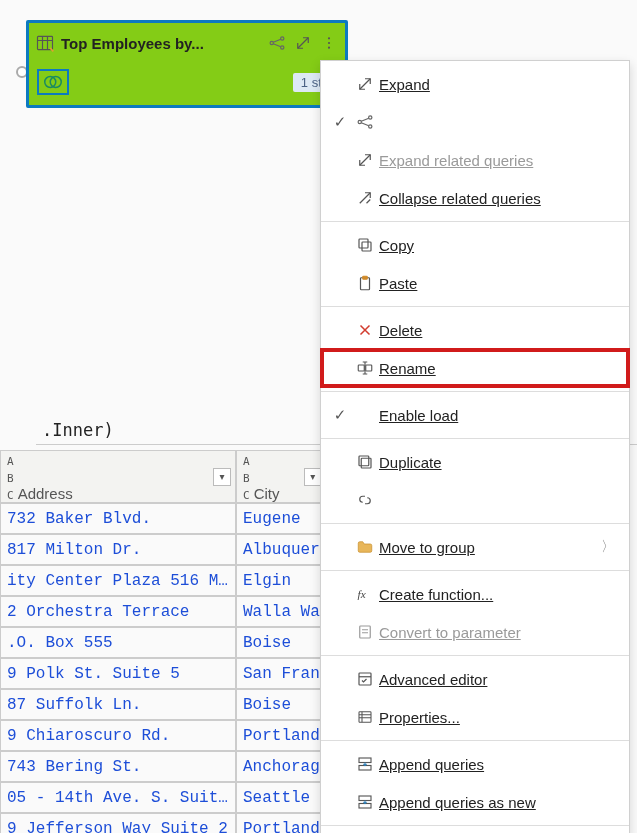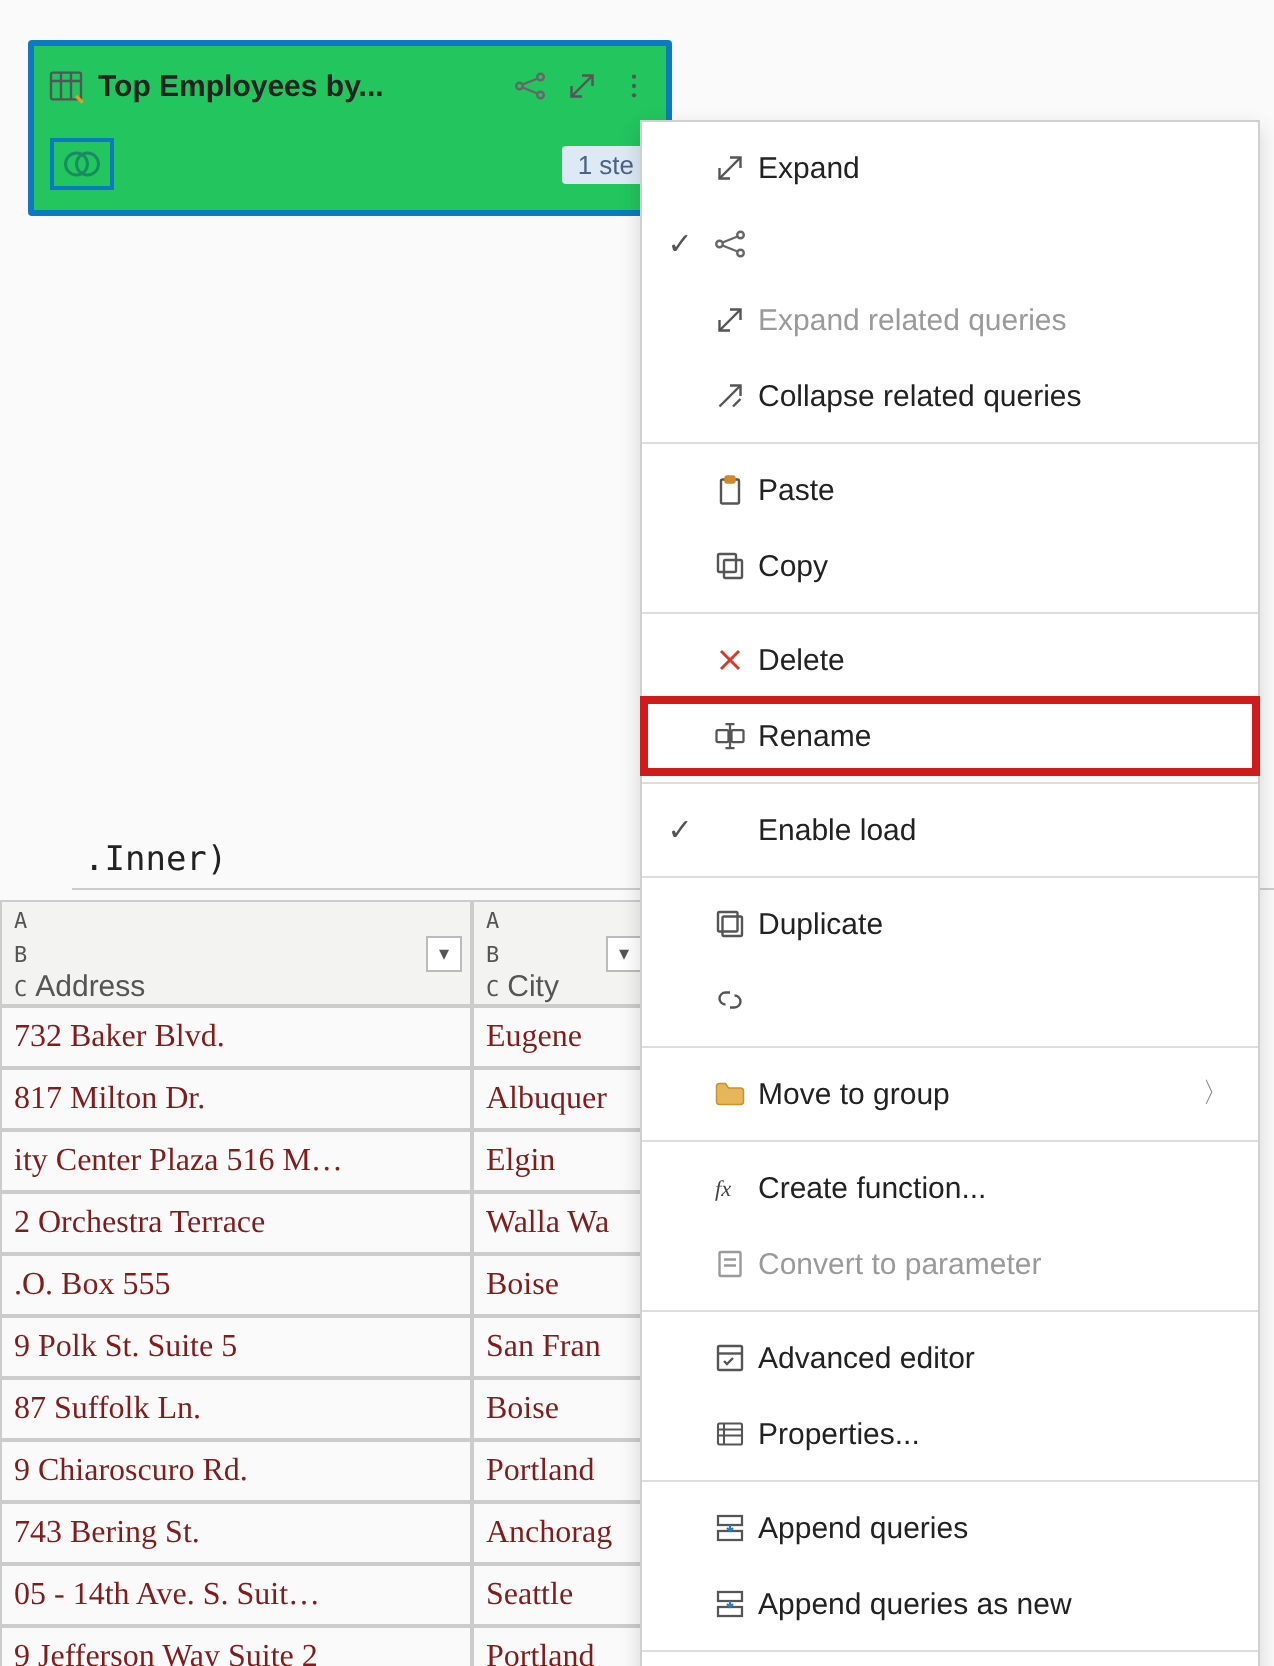--- a/index.html
+++ b/index.html
@@ -11,24 +11,24 @@
     background: #fafafa;
     color: #222;
     overflow: hidden;
     position: relative;
   }
 
   
   .query-node {
     position: absolute;
     top: 20px;
-    left: 14px;
+    left: 26px;
     width: 322px;
     border: 3px solid #0c7ac0;
-    background: #22c55e;
+    background: #84cc16;
     border-radius: 2px;
   }
   .node-dot {
     position: absolute;
     top: 66px;
     left: 16px;
     width: 12px; height: 12px;
     border: 2px solid #aaa;
     border-radius: 50%;
     background: #fff;
@@ -76,26 +76,26 @@
     color: #555;
     margin-right: 4px;
   }
   .dd-arrow {
     position: absolute; right: 4px; top: 50%; transform: translateY(-50%);
     width: 18px; height: 18px; border: 1px solid #bbb; background: #fff;
     display: inline-flex; align-items: center; justify-content: center;
     font-size: 10px; color: #555;
   }
   .tbl td {
-    font-family: Liberation Serif, serif;
+    font-family: Liberation Mono, monospace;
     font-size: 16px;
     padding: 4px 6px;
     height: 31px;
     white-space: nowrap; overflow: hidden;
-    color: #7f1d1d;
+    color: #1d4ed8;
   }
 
   
   .ctx {
     position: absolute;
     top: 60px; left: 320px;
     width: 310px;
     background: #fff;
     border: 1px solid #d0d0d0;
     box-shadow: 0 4px 10px rgba(0,0,0,0.15);
@@ -106,21 +106,21 @@
     height: 38px;
     padding: 0 14px 0 8px;
     font-size: 15px;
     color: #222;
     cursor: pointer;
     position: relative;
   }
   .mi.disabled { color: #9a9a9a; cursor: default; }
   .mi .check { width: 22px; text-align: center; color: #555; font-size: 15px; }
   .mi .icn { width: 28px; display: inline-flex; justify-content: center; }
-  .mi .lbl { flex: 1; }
+  .mi .lbl { flex: 1; text-decoration: underline; }
   .mi .sub { color: #888; font-size: 14px; }
   .sep { height: 1px; background: #ddd; margin: 4px 0; }
   .mi.hot { outline: 4px solid #d11b1b; outline-offset: -3px; }
 
   svg { display: block; }
 </style>
 </head>
 <body>
 
 <div class="node-dot"></div>
@@ -285,35 +285,35 @@
           <path d="M14 19l5-5"></path>
         </svg>
       </span>
       <span class="lbl">Collapse related queries</span>
     </div>
     <div class="sep"></div>
     <div class="mi">
       <span class="check"></span>
       <span class="icn">
         <svg width="18" height="18" viewBox="0 0 24 24" fill="none" stroke="#555" stroke-width="1.6">
+          <rect x="8" y="8" width="12" height="12" rx="1"></rect>
+          <rect x="4" y="4" width="12" height="12" rx="1"></rect>
+        </svg>
+      </span>
+      <span class="lbl">Copy</span>
+    </div>
+    <div class="mi">
+      <span class="check"></span>
+      <span class="icn">
+        <svg width="18" height="18" viewBox="0 0 24 24" fill="none" stroke="#555" stroke-width="1.6">
           <rect x="6" y="5" width="12" height="16" rx="1"></rect>
           <rect x="9" y="3" width="6" height="4" rx="1" fill="#d08a2a" stroke="#d08a2a"></rect>
         </svg>
       </span>
       <span class="lbl">Paste</span>
-    </div>
-    <div class="mi">
-      <span class="check"></span>
-      <span class="icn">
-        <svg width="18" height="18" viewBox="0 0 24 24" fill="none" stroke="#555" stroke-width="1.6">
-          <rect x="8" y="8" width="12" height="12" rx="1"></rect>
-          <rect x="4" y="4" width="12" height="12" rx="1"></rect>
-        </svg>
-      </span>
-      <span class="lbl">Copy</span>
     </div>
     <div class="sep"></div>
     <div class="mi">
       <span class="check"></span>
       <span class="icn">
         <svg width="18" height="18" viewBox="0 0 24 24" fill="none" stroke="#d23b2e" stroke-width="2">
           <path d="M6 6l12 12M18 6L6 18"></path>
         </svg>
       </span>
       <span class="lbl">Delete</span>

